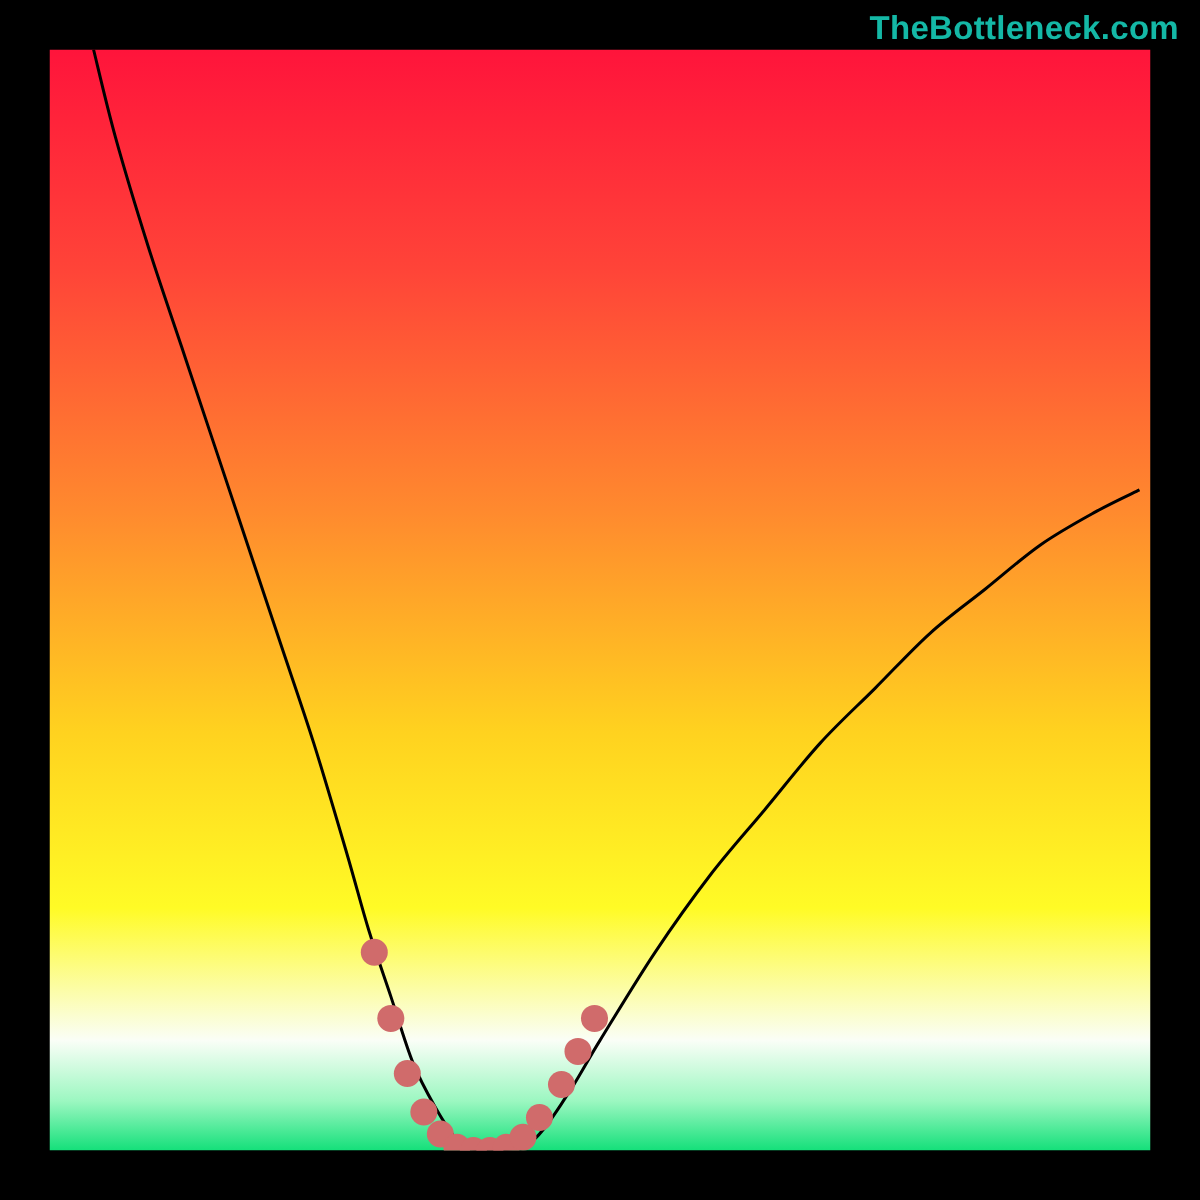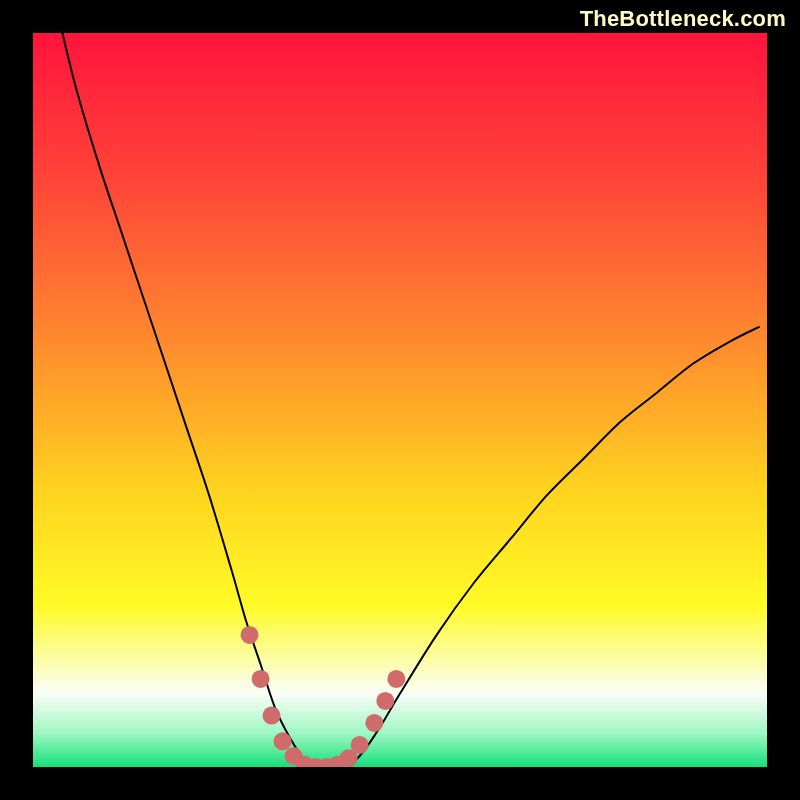--- a/index.html
+++ b/index.html
@@ -18,21 +18,21 @@
     height: 800px;
     background: #000;
   }
 
   .watermark {
     position: absolute;
     top: 6px;
     right: 14px;
     font-size: 22px;
     font-weight: 600;
-    color: #fef9c3;
+    color: #14b8a6;
     letter-spacing: 0.2px;
     z-index: 3;
     pointer-events: none;
   }
 
   .plot-wrap {
     position: absolute;
     left: 33px;
     top: 33px;
     width: 734px;

